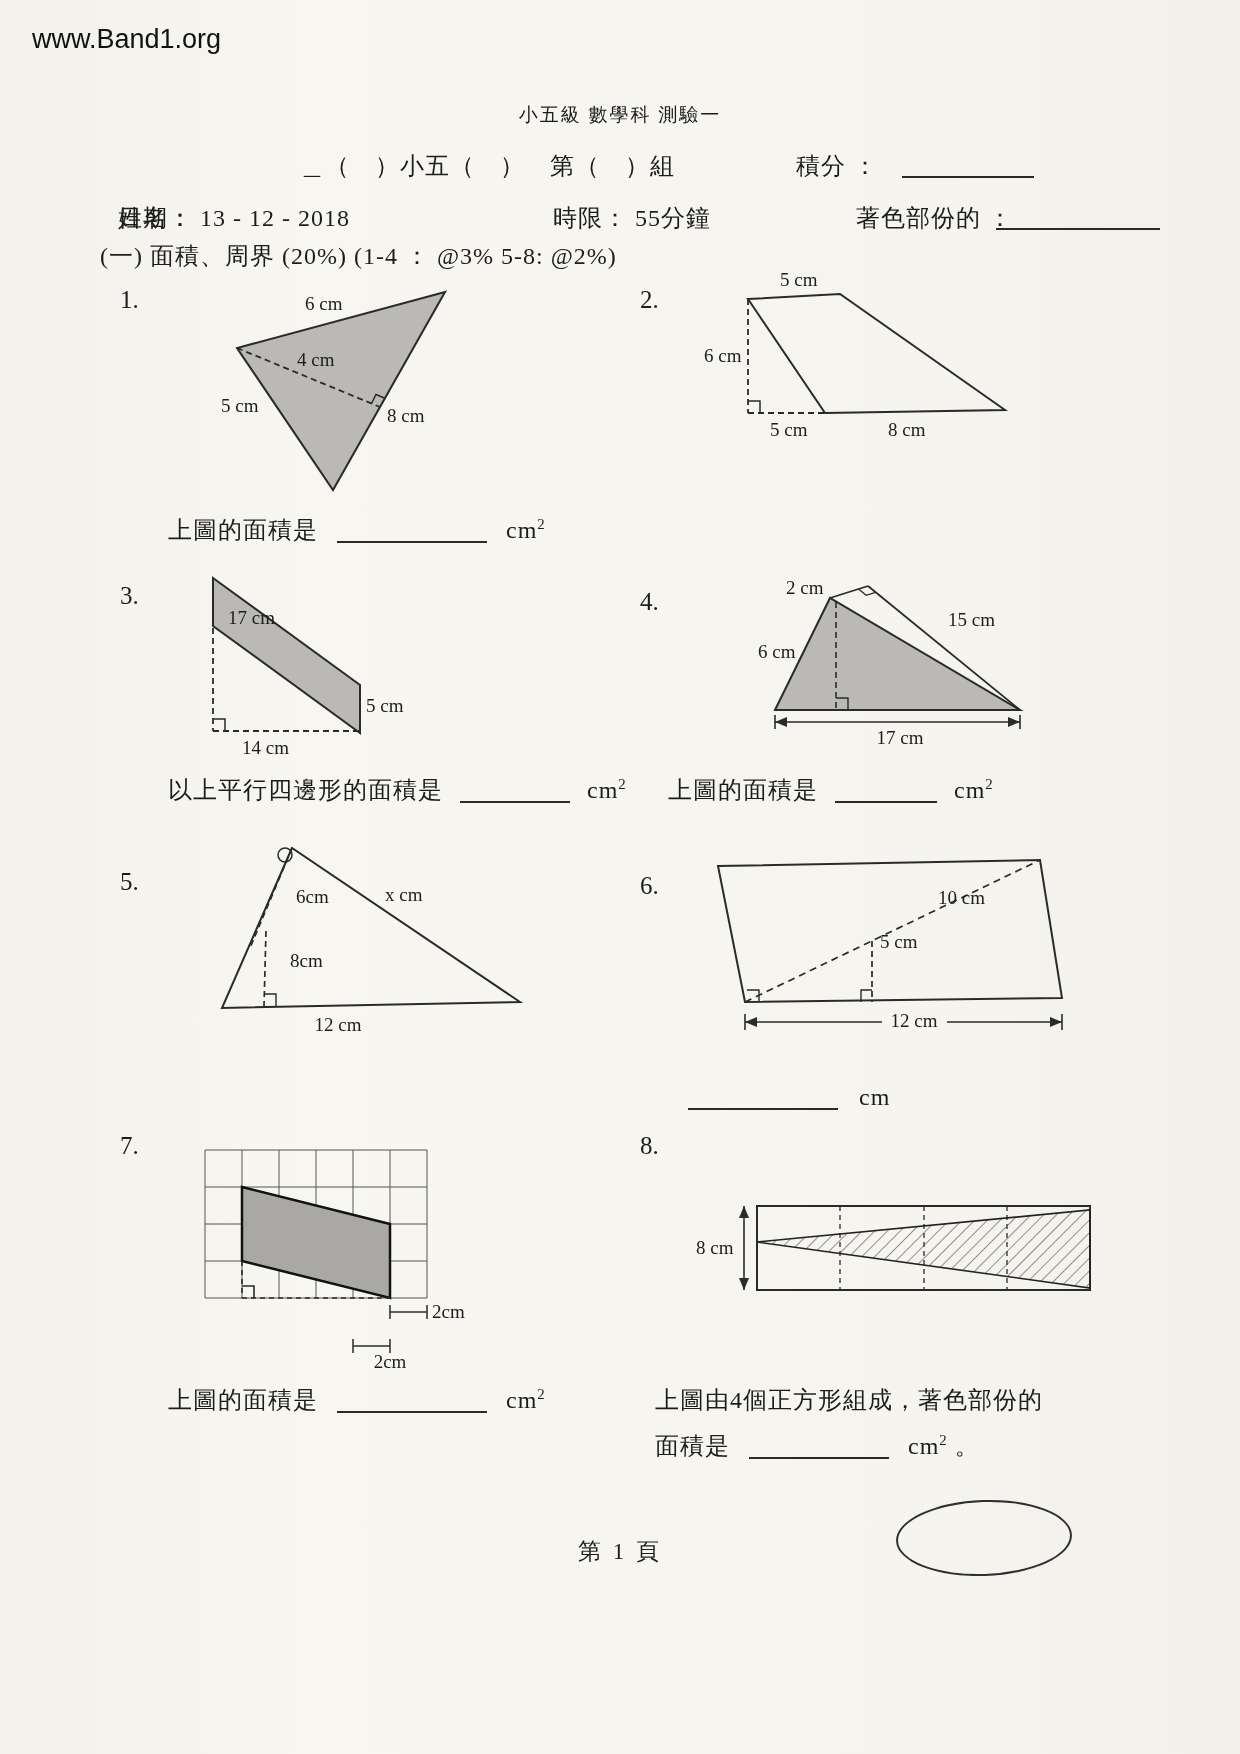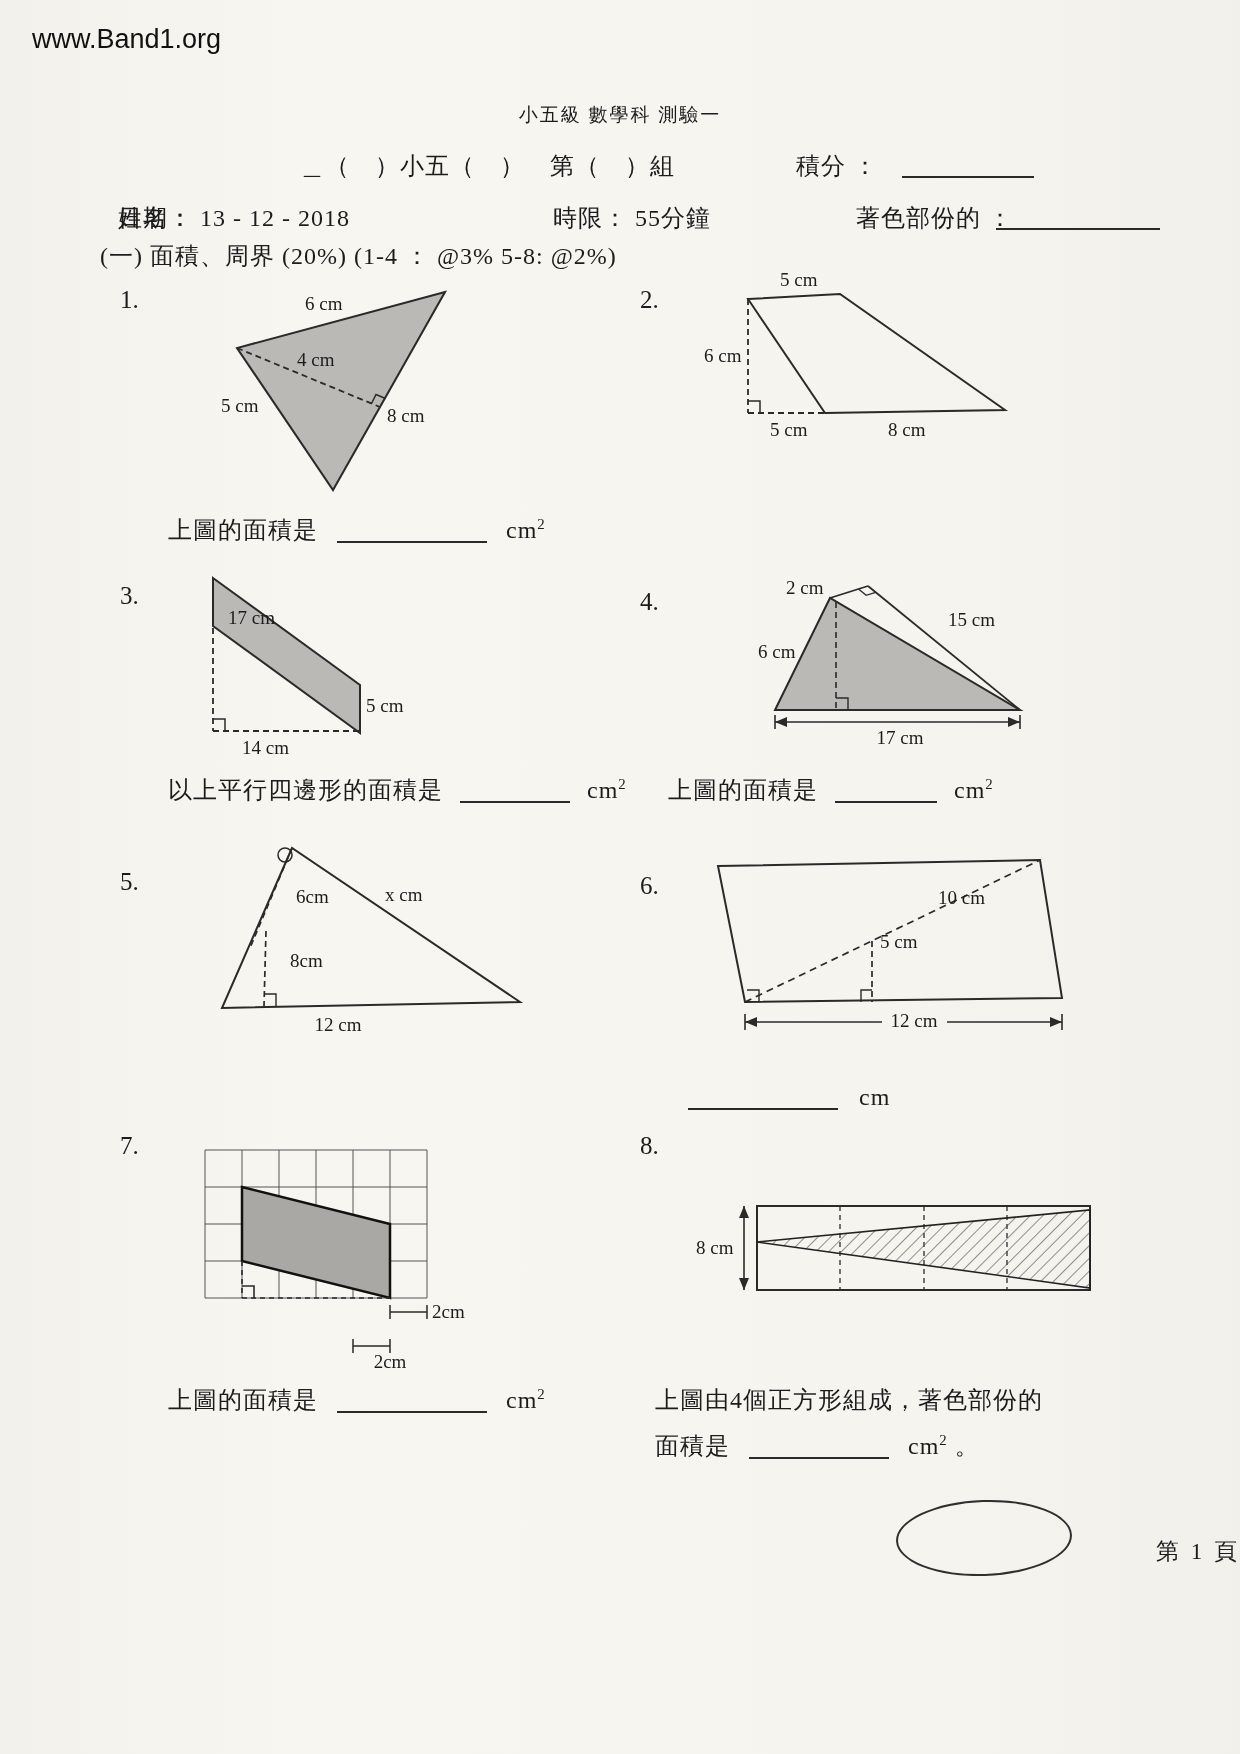--- a/index.html
+++ b/index.html
@@ -198,16 +198,16 @@
   </div>
 
   <div class="abs cjk" style="left:655px; top:1384px;">上圖由4個正方形組成，著色部份的</div>
   <div class="abs cjk" style="left:655px; top:1430px;font-family:Liberation Serif, serif;">
     <span>面積是</span>
     <span class="blankline" style="width:140px; margin:0 12px;"></span>
     <span><span>cm</span><sup>2</sup></span>
     <span>。</span>
   </div>
 
-  <div class="abs footer" style="top:1536px;text-align:right;">第 1 頁</div>
+  <div class="abs footer" style="top:1536px;">第 1 頁</div>
   <div class="abs oval" style="left:896px; top:1500px; width:176px; height:76px;"></div>
 
 </div>
 
 </body></html>

